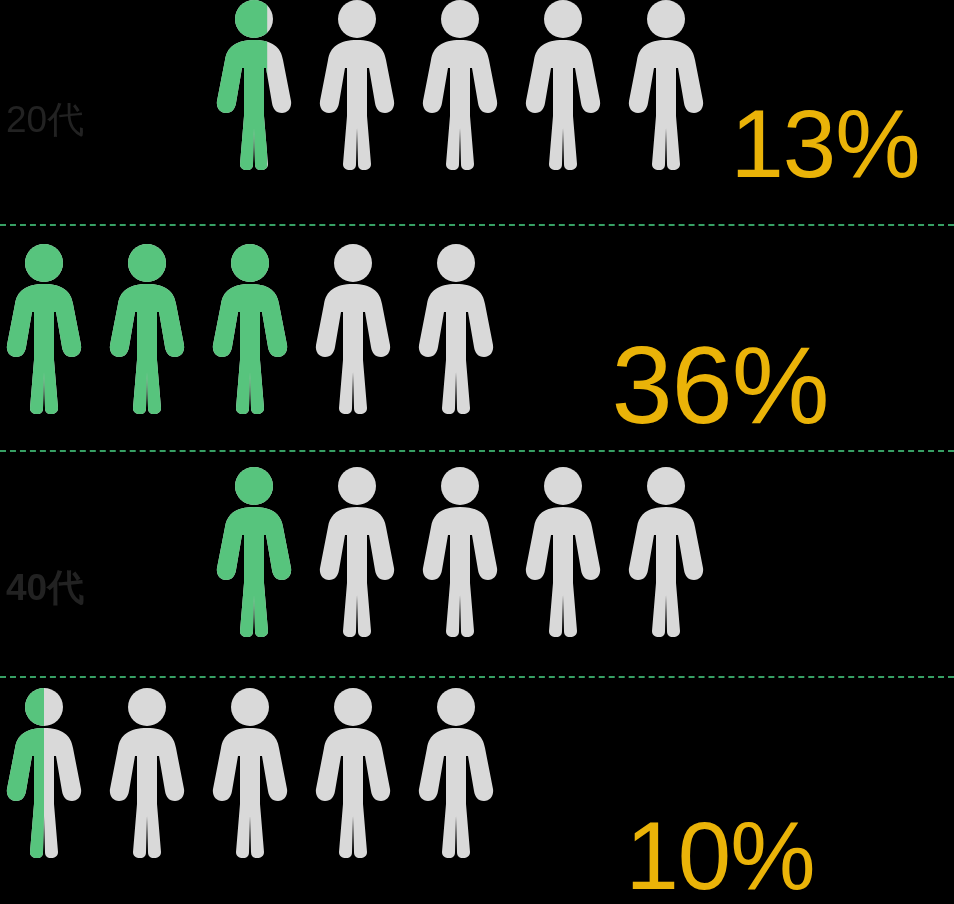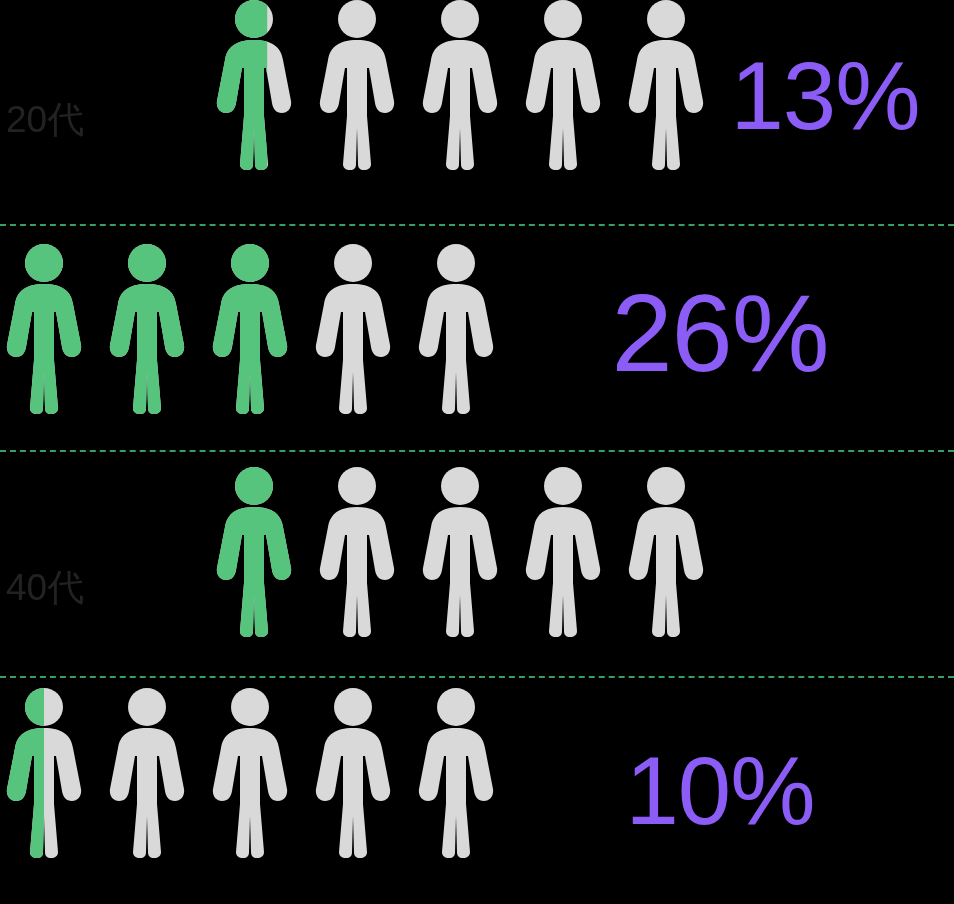--- a/index.html
+++ b/index.html
@@ -16,21 +16,21 @@
     position: relative;
     width: 954px;
     height: 904px;
   }
 
   .row {
     position: relative;
     width: 954px;
     height: 226px;
     display: flex;
-    align-items: center;
+    align-items: flex-end;
   }
 
   .row-divider {
     position: absolute;
     left: 0;
     right: 0;
     bottom: 0;
     height: 2px;
     border-top: 2px dashed #3aa86a;
     opacity: 0.95;
@@ -69,36 +69,36 @@
 
   .person svg {
     display: block;
     width: 88px;
     height: 170px;
   }
 
   .pct {
     flex: 1 1 auto;
     text-align: center;
-    color: #8b5cf6;
+    color: #eab308;
     font-weight: 400;
     line-height: 1;
     letter-spacing: -1px;
     padding-right: 14px;
   }
 
   
   .row-0 .icons { padding-top: 0px; }
   .row-1 .icons { padding-top: 18px; }
   .row-2 .icons { padding-top: 15px; }
   .row-3 .icons { padding-top: 10px; }
 
   .row-0 .row-label { padding-bottom: 88px; }
   .row-1 .row-label { padding-bottom: 72px; }
-  .row-2 .row-label { padding-bottom: 72px; }
+  .row-2 .row-label { padding-bottom: 72px; font-weight: bold; }
   .row-3 .row-label { padding-bottom: 30px; }
 
   .row-0 .pct { font-size: 96px; padding-bottom: 34px; }
   .row-1 .pct { font-size: 110px; padding-bottom: 12px; }
   .row-2 .pct { font-size: 96px; padding-bottom: 6px; }
   .row-3 .pct { font-size: 96px; padding-bottom: 0px; }
 </style>
 </head>
 <body>
 
@@ -276,21 +276,21 @@
               <circle cx="44" cy="19" r="19"></circle>
               <path d="M44 40 C26 40 17 47 15 60 L7 101 C6 108 10 113 16 113 C22 113 25 109 26 103 L32 68 L34 68 L34 116 L30 164 C30 168 33 170 37 170 C41 170 43 168 43 164 L44 128 L45 164 C45 168 47 170 51 170 C55 170 58 168 58 164 L54 116 L54 68 L56 68 L62 103 C63 109 66 113 72 113 C78 113 82 108 81 101 L73 60 C71 47 62 40 44 40 Z"></path>
             </g>
             <g fill="#57c47d" clip-path="url(#clip-9)">
               <circle cx="44" cy="19" r="19"></circle>
               <path d="M44 40 C26 40 17 47 15 60 L7 101 C6 108 10 113 16 113 C22 113 25 109 26 103 L32 68 L34 68 L34 116 L30 164 C30 168 33 170 37 170 C41 170 43 168 43 164 L44 128 L45 164 C45 168 47 170 51 170 C55 170 58 168 58 164 L54 116 L54 68 L56 68 L62 103 C63 109 66 113 72 113 C78 113 82 108 81 101 L73 60 C71 47 62 40 44 40 Z"></path>
             </g>
           </svg>
         </div>
       </div>
-      <div class="pct">26%</div>
+      <div class="pct">36%</div>
       <div class="row-divider"></div>
     </div>
     <div class="row row-2">
       <div class="row-label">40代</div>
       <div class="icons">
         <div class="person">
           <svg viewBox="0 0 88 170" xmlns="http://www.w3.org/2000/svg" aria-hidden="true">
             <defs>
               <clipPath id="clip-10">
                 <rect x="0" y="0" width="88.00" height="170"></rect>

